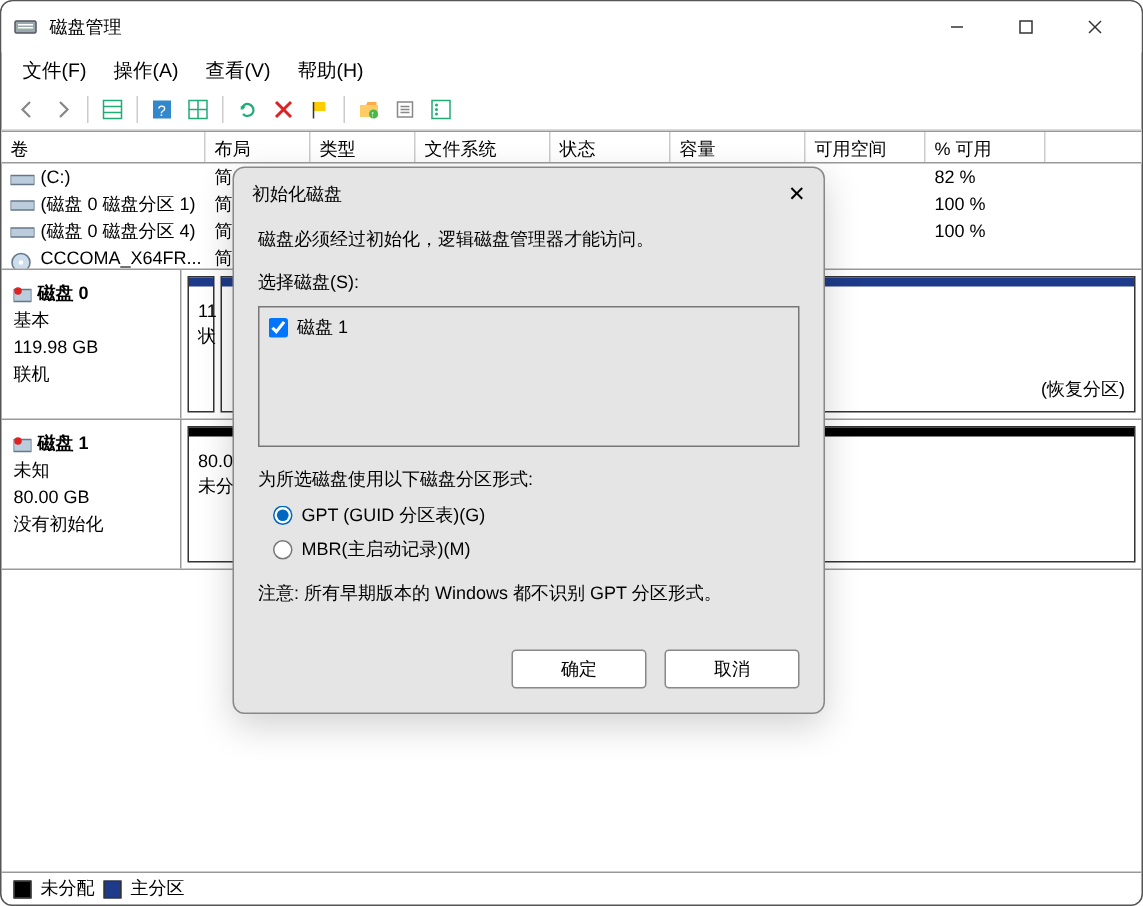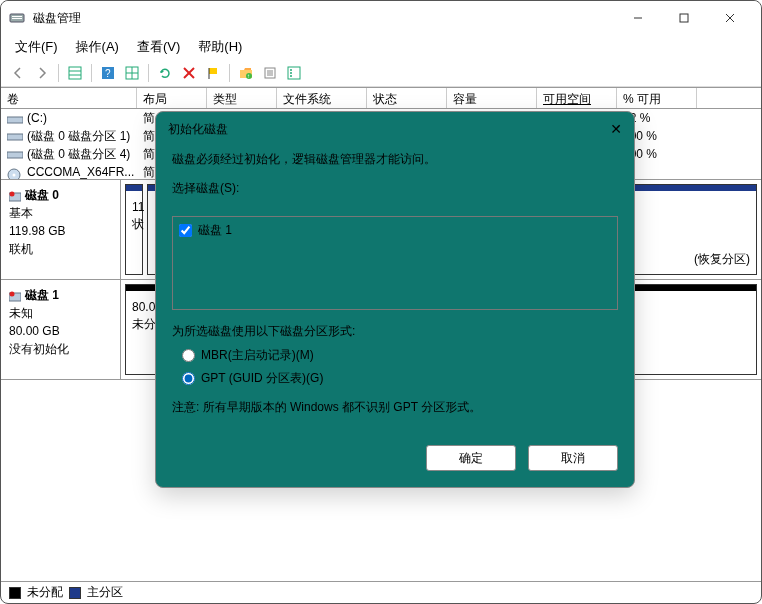--- a/index.html
+++ b/index.html
@@ -13,42 +13,42 @@
 .menubar { height: 24px; display: flex; align-items: center; padding: 0 6px; gap: 2px; }
 .menubar span { padding: 3px 8px; font-size: 13px; }
 .toolbar { height: 28px; display: flex; align-items: center; padding: 0 6px; gap: 2px; border-bottom: 1px solid #ddd; }
 .tb-btn { width: 22px; height: 22px; display: flex; align-items: center; justify-content: center; }
 .tb-sep { width: 1px; height: 18px; background: #ccc; margin: 0 3px; }
 .headers { display: flex; height: 22px; border-top: 1px solid #999; border-bottom: 1px solid #999; background: #fff; }
 .headers div { border-right: 1px solid #ccc; padding: 3px 6px; font-size: 12px; overflow: hidden; white-space: nowrap; }
 .vol-list { height: 70px; overflow: hidden; }
 .vol-row { display: flex; height: 18px; align-items: center; }
 .vol-row div { padding: 0 6px; font-size: 12px; overflow: hidden; white-space: nowrap; }
-.c0 { width: 136px; } .c1 { width: 70px; } .c2 { width: 70px; } .c3 { width: 90px; } .c4 { width: 80px; } .c5 { width: 90px; } .c6 { width: 80px; text-decoration: underline; } .c7 { width: 80px; }
+.c0 { width: 136px; } .c1 { width: 70px; } .c2 { width: 70px; } .c3 { width: 90px; } .c4 { width: 80px; } .c5 { width: 90px; } .c6 { width: 80px; } .c7 { width: 80px; }
 .vol-icon { width: 16px; height: 10px; display: inline-block; margin-right: 4px; vertical-align: middle; }
 .disk-panels { flex: 1; overflow: auto; border-top: 1px solid #999; }
 .disk-panel { display: flex; border-bottom: 1px solid #999; min-height: 100px; }
 .disk-info { width: 120px; border-right: 1px solid #999; padding: 6px 8px; font-size: 12px; line-height: 1.5; }
 .disk-info .dname { font-weight: bold; }
 .disk-info .status-icon { width: 12px; height: 12px; display: inline-block; margin-right: 4px; vertical-align: middle; }
 .disk-parts { flex: 1; display: flex; padding: 4px; gap: 4px; }
 .part { border: 1px solid #333; padding: 6px; font-size: 12px; line-height: 1.4; position: relative; }
 .part .stripe { position: absolute; top: 0; left: 0; right: 0; height: 6px; }
 .stripe-blue { background: #1e3a8a; }
 .stripe-black { background: #000; }
 .legend { height: 22px; border-top: 1px solid #999; display: flex; align-items: center; padding: 0 8px; gap: 6px; }
 .legend .sw { width: 12px; height: 12px; display: inline-block; border: 1px solid #333; }
 
-.dialog { position: absolute; left: 154px; top: 110px; width: 480px; background: #0f766e; border: 1px solid #888; border-radius: 8px; box-shadow: 0 8px 24px rgba(0,0,0,.18); padding: 0; z-index: 10; }
+.dialog { position: absolute; left: 154px; top: 110px; width: 395px; background: #e5e5e5; border: 1px solid #888; border-radius: 8px; box-shadow: 0 8px 24px rgba(0,0,0,.18); padding: 0; z-index: 10; }
 .dlg-title { display: flex; align-items: center; height: 34px; padding: 0 12px; font-size: 12px; }
 .dlg-title .t { flex: 1; }
 .dlg-close { font-size: 14px; font-family: Arial; }
 .dlg-body { padding: 4px 16px 16px; font-size: 12px; line-height: 1.6; }
 .dlg-body .msg { margin-bottom: 10px; }
-.dlg-body .sel-label { margin-bottom: 18px; text-decoration-color: transparent; }
+.dlg-body .sel-label { margin-bottom: 6px; text-decoration-color: transparent; }
 .disk-select { border: 1px solid #777; height: 94px; padding: 4px 6px; margin-bottom: 12px; overflow: auto; }
 .disk-select label { display: flex; align-items: center; gap: 6px; font-size: 12px; }
 .radio-row { display: flex; align-items: center; gap: 6px; margin: 4px 0 4px 10px; }
 .radio-row input { accent-color: #0067c0; }
 .note { margin-top: 10px; }
 .dlg-btns { display: flex; justify-content: flex-end; gap: 12px; margin-top: 28px; }
 .dlg-btns button { width: 90px; height: 26px; border: 1px solid #888; background: #fff; border-radius: 3px; font-size: 12px; font-family: inherit; }
 </style>
 </head>
 <body>
@@ -292,26 +292,26 @@
       <div class="msg">磁盘必须经过初始化，逻辑磁盘管理器才能访问。</div>
       <div class="sel-label">选择磁盘(S):</div>
       <div class="disk-select">
         <label>
           <input type="checkbox" checked="" style="">
           <span>磁盘 1</span>
         </label>
       </div>
       <div>为所选磁盘使用以下磁盘分区形式:</div>
       <div class="radio-row">
+        <input type="radio" name="ps" checked="" style="">
+        <span>GPT (GUID 分区表)(G)</span>
+      </div>
+      <div class="radio-row">
         <input type="radio" name="ps" style="">
         <span>MBR(主启动记录)(M)</span>
-      </div>
-      <div class="radio-row">
-        <input type="radio" name="ps" checked="" style="">
-        <span>GPT (GUID 分区表)(G)</span>
       </div>
       <div class="note">注意: 所有早期版本的 Windows 都不识别 GPT 分区形式。</div>
       <div class="dlg-btns">
         <button>确定</button>
         <button>取消</button>
       </div>
     </div>
   </div>
 </div>
 

